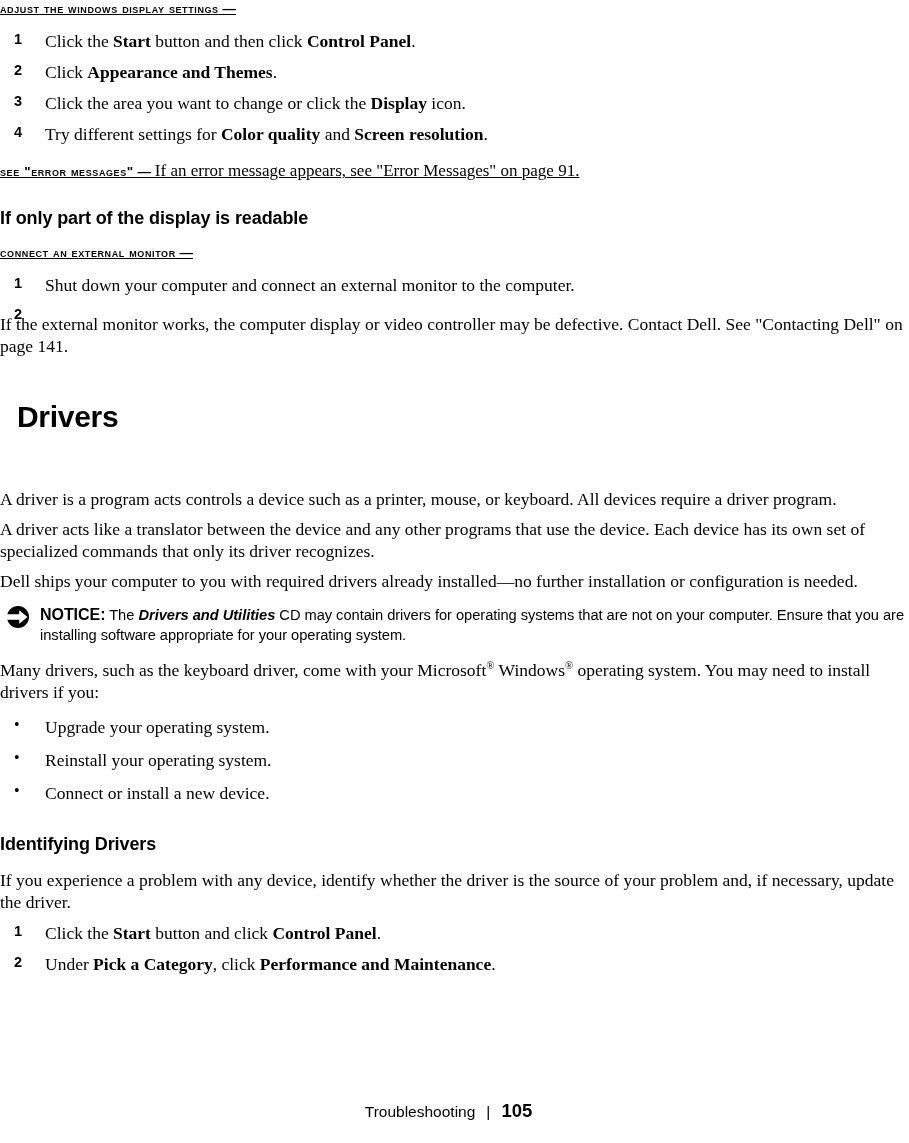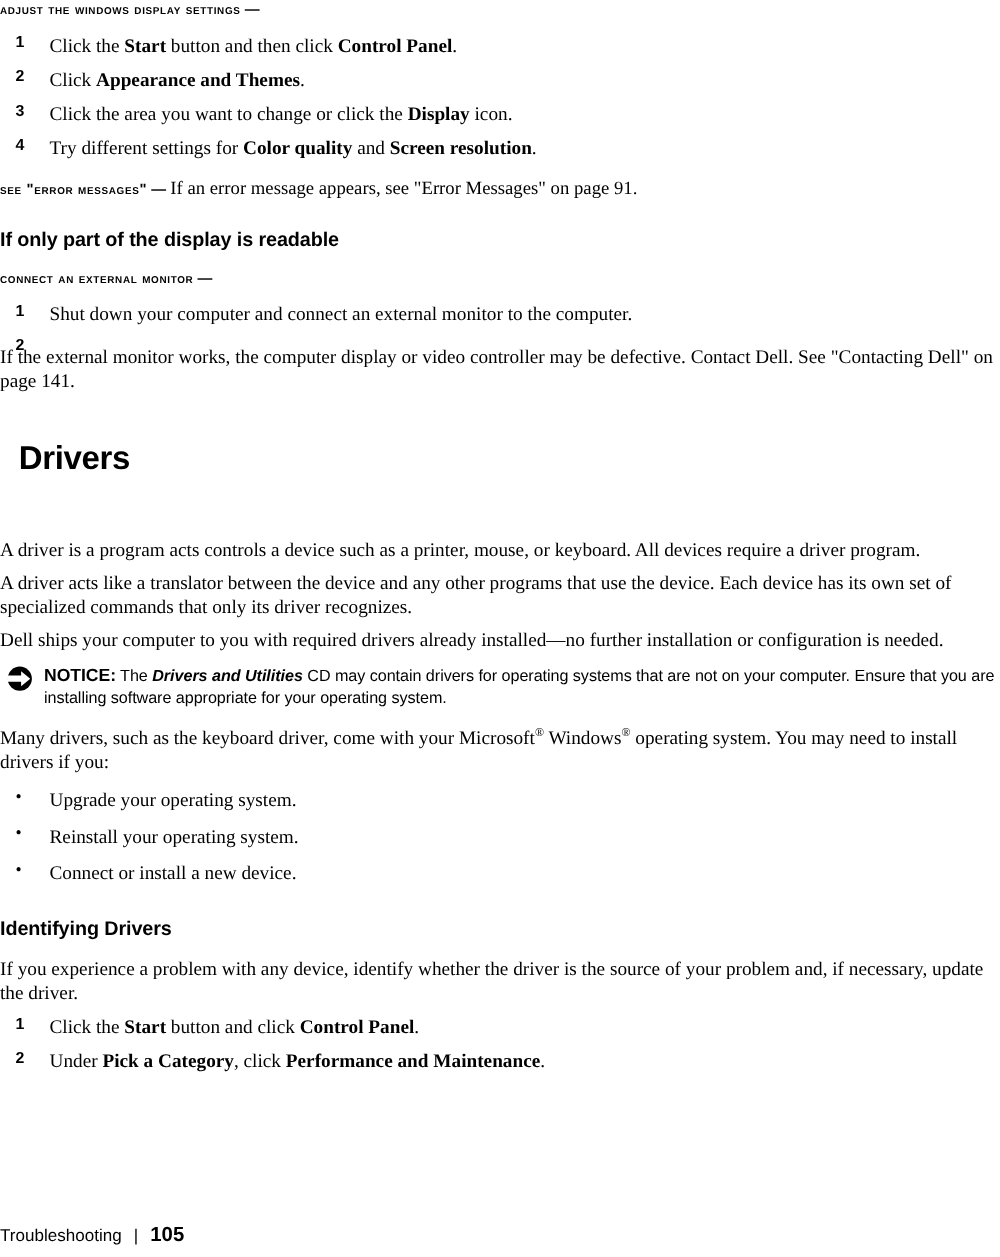--- a/index.html
+++ b/index.html
@@ -34,20 +34,21 @@
     margin: 0;
   }
   .runin .dash {
     font-variant: normal;
     text-transform: none;
     letter-spacing: 0;
   }
   .runin-para {
     margin: 0 16px 2px 0;
     line-height: 1.3;
+    text-decoration: underline;
   }
   .runin-body {
     font-family: "Liberation Serif", serif;
     font-weight: normal;
     font-size: 17px;
     font-variant: normal;
     text-transform: none;
     letter-spacing: 0;
   }
 
@@ -146,22 +147,22 @@
   .notice .ital {
     font-style: italic;
     font-weight: bold;
   }
 
   
   .footer {
     position: absolute;
     left: 0;
     right: 12px;
-    bottom: 10px;
-    text-align: left;
+    bottom: 21px;
+    text-align: center;
     font-family: "Liberation Sans Narrow", "Liberation Sans", sans-serif;
     font-size: 15.5px;
     white-space: nowrap;
   }
   .footer .sect { font-weight: normal; }
   .footer .bar { display: inline-block; padding: 0 11px; color: #000; font-weight: normal; }
   .footer .pageno { font-weight: bold; font-size: 18.5px; }
 
   sup { font-size: 0.62em; vertical-align: super; line-height: 0; }
   .sp-6 { height: 6px; }

